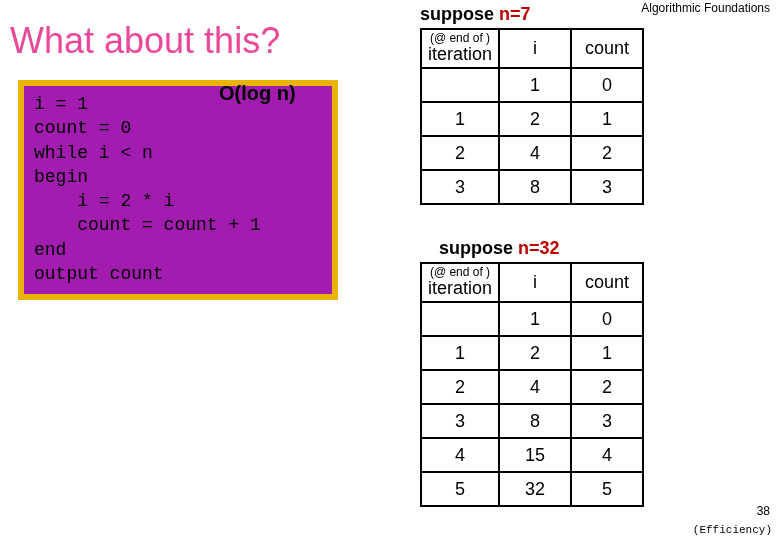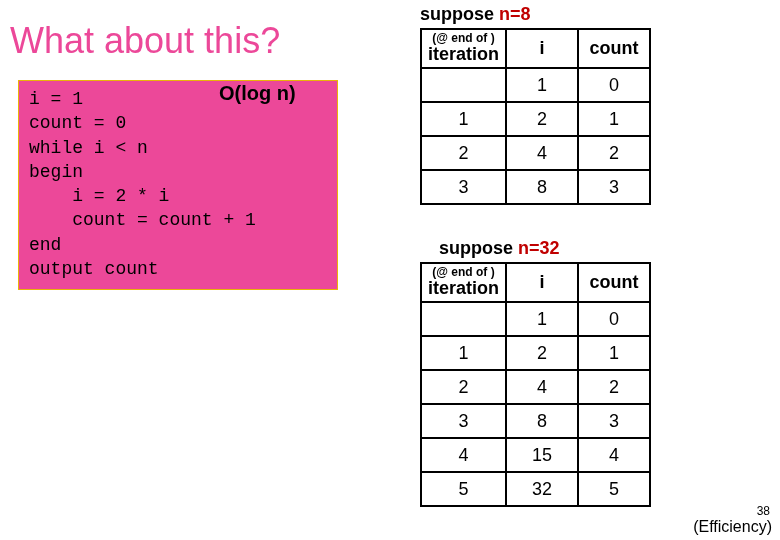--- a/index.html
+++ b/index.html
@@ -25,23 +25,23 @@
     text-align: right;
     font-size: 12px;
     line-height: 1.1;
   }
   .course-line2 { display:block; }
   .codebox {
     position: absolute;
     left: 18px;
     top: 80px;
     width: 320px;
-    border: 1px solid #eab308;
+    border: 6px solid #eab308;
     padding: 6px 10px 8px 10px;
-    background: #ec4899;
+    background: #a21caf;
   }
   .codebox pre {
     font-family: "Courier New", monospace;
     font-size: 18px;
     line-height: 1.35;
     white-space: pre;
   }
   .complexity {
     position: absolute;
     left: 219px;
@@ -71,65 +71,67 @@
     font-size: 18px;
   }
   table.trace th, table.trace td {
     border: 2px solid #000;
     text-align: center;
     padding: 2px 6px;
     min-width: 72px;
     height: 34px;
   }
   table.trace th {
-    font-weight: bold;
+    font-weight: normal;
   }
   table.trace th .endof {
     font-size: 12px;
     display: block;
     line-height: 1;
   }
   .t1 { left: 420px; top: 28px; }
   .t2 { left: 420px; top: 262px; }
   .slidenum {
     position: absolute;
     right: 10px;
     bottom: 22px;
     font-size: 12px;
     margin-top: 45px;
   }
   .footer {
     position: absolute;
     right: 8px;
     bottom: 4px;
-    font-size: 16px;
+    font-size: 11px;
+    font-family: Liberation Mono, monospace;
   }
 </style>
 </head>
 <body>
 
 <div class="title">What about this?</div>
 
 <div class="course">
+  <span>Algorithmic Foundations</span>
 </div>
 
 <div class="codebox">
   <pre>i = 1
 count = 0
 while i &lt; n
 begin
     i = 2 * i
     count = count + 1
 end
 output count</pre>
 </div>
 <div class="complexity">O(log n)</div>
 
 <div class="suppose1">
-  <span>suppose </span><span class="nval">n=8</span>
+  <span>suppose </span><span class="nval">n=7</span>
 </div>
 
 <table class="trace t1">
   <thead>
     <tr>
       <th>
         <span class="endof">(@ end of )</span>
         <span>iteration</span>
       </th>
       <th>i</th>

